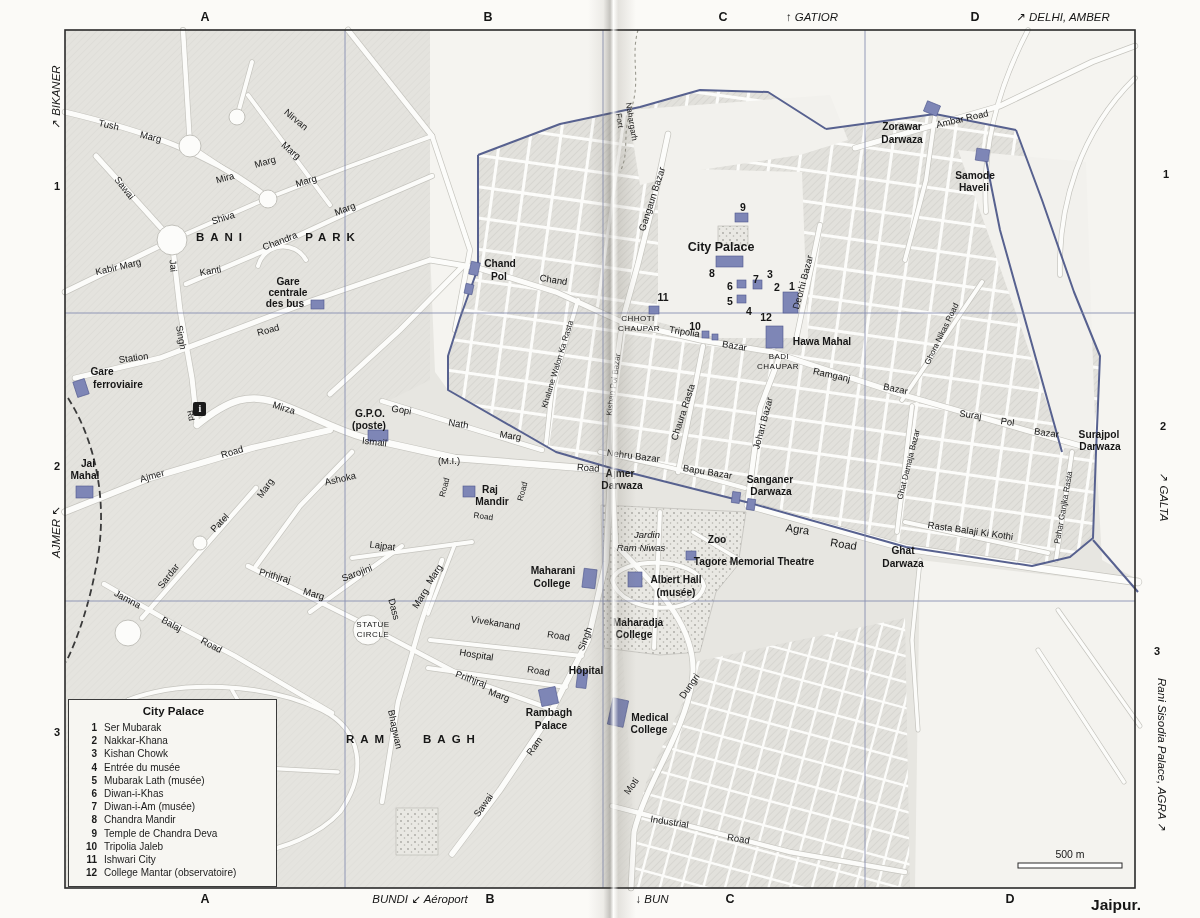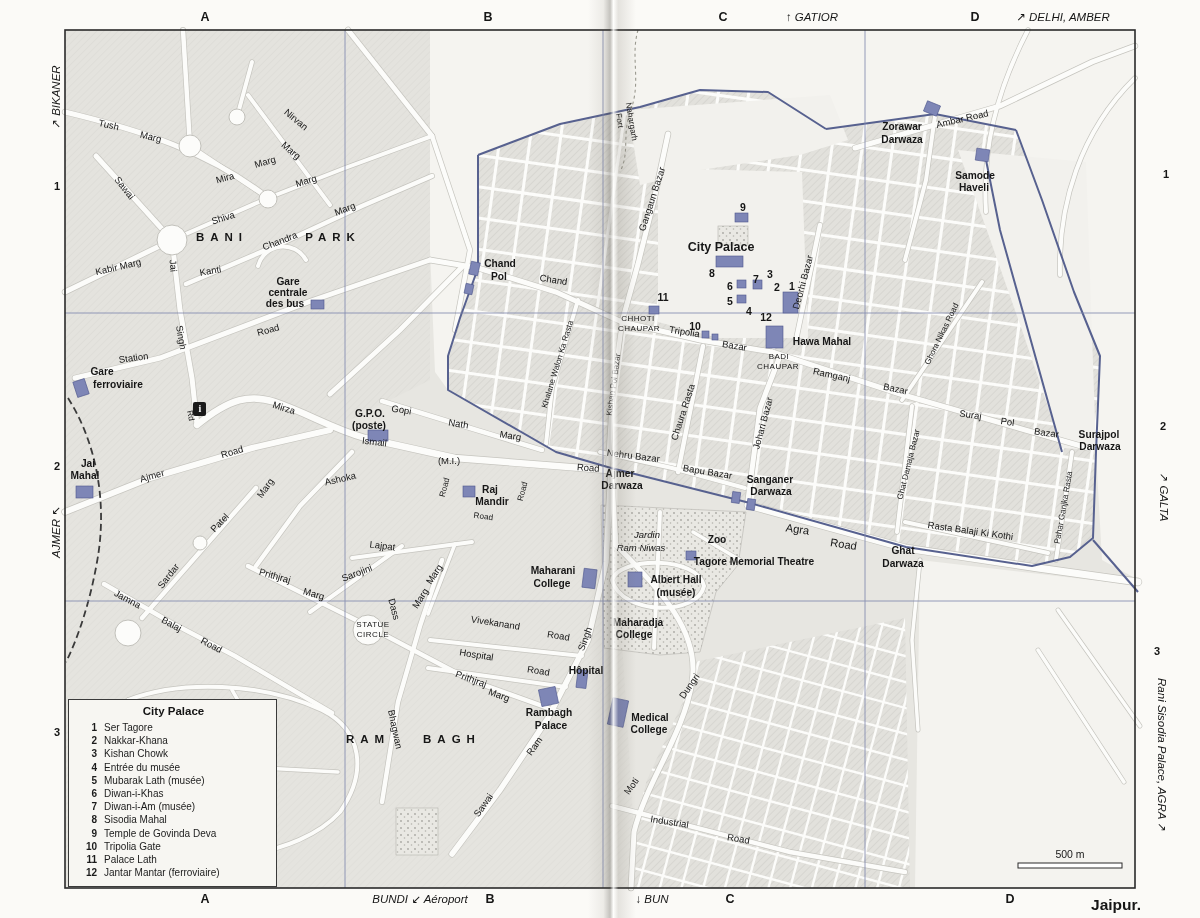--- a/index.html
+++ b/index.html
@@ -602,21 +602,21 @@
         <text x="483" y="519" class="lb-ss" transform="rotate(7 483 519)">Road</text>
         <text x="200" y="412" class="lb-info" transform="">i</text>
       </g>
 </svg>
 
 <div id="legend">
   <div class="lg-title">City Palace</div>
   <div id="legend-list">
         <div class="lg-row">
           <span class="lg-num">1</span>
-          <span>Ser Tagore</span>
+          <span>Ser Mubarak</span>
         </div>
         <div class="lg-row">
           <span class="lg-num">2</span>
           <span>Nakkar-Khana</span>
         </div>
         <div class="lg-row">
           <span class="lg-num">3</span>
           <span>Kishan Chowk</span>
         </div>
         <div class="lg-row">
@@ -630,36 +630,36 @@
         <div class="lg-row">
           <span class="lg-num">6</span>
           <span>Diwan-i-Khas</span>
         </div>
         <div class="lg-row">
           <span class="lg-num">7</span>
           <span>Diwan-i-Am (musée)</span>
         </div>
         <div class="lg-row">
           <span class="lg-num">8</span>
-          <span>Sisodia Mahal</span>
+          <span>Chandra Mandir</span>
         </div>
         <div class="lg-row">
           <span class="lg-num">9</span>
-          <span>Temple de Govinda Deva</span>
+          <span>Temple de Chandra Deva</span>
         </div>
         <div class="lg-row">
           <span class="lg-num">10</span>
-          <span>Tripolia Gate</span>
+          <span>Tripolia Jaleb</span>
         </div>
         <div class="lg-row">
           <span class="lg-num">11</span>
-          <span>Palace Lath</span>
+          <span>Ishwari City</span>
         </div>
         <div class="lg-row">
           <span class="lg-num">12</span>
-          <span>Jantar Mantar (ferroviaire)</span>
+          <span>College Mantar (observatoire)</span>
         </div>
       </div>
 </div>
 
 <div id="fold"></div>
 
 </div>
 
 </body></html>

